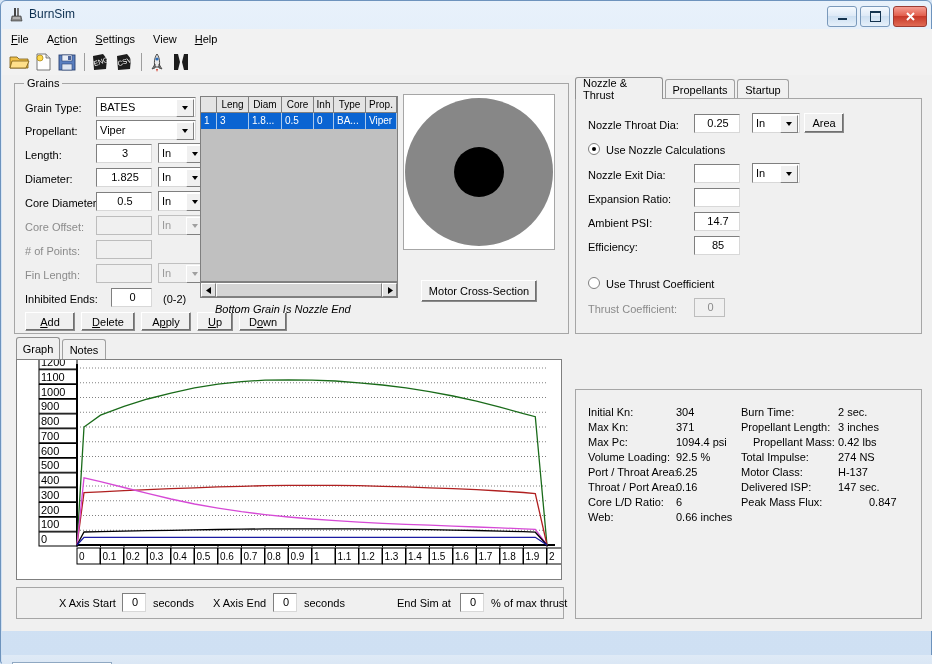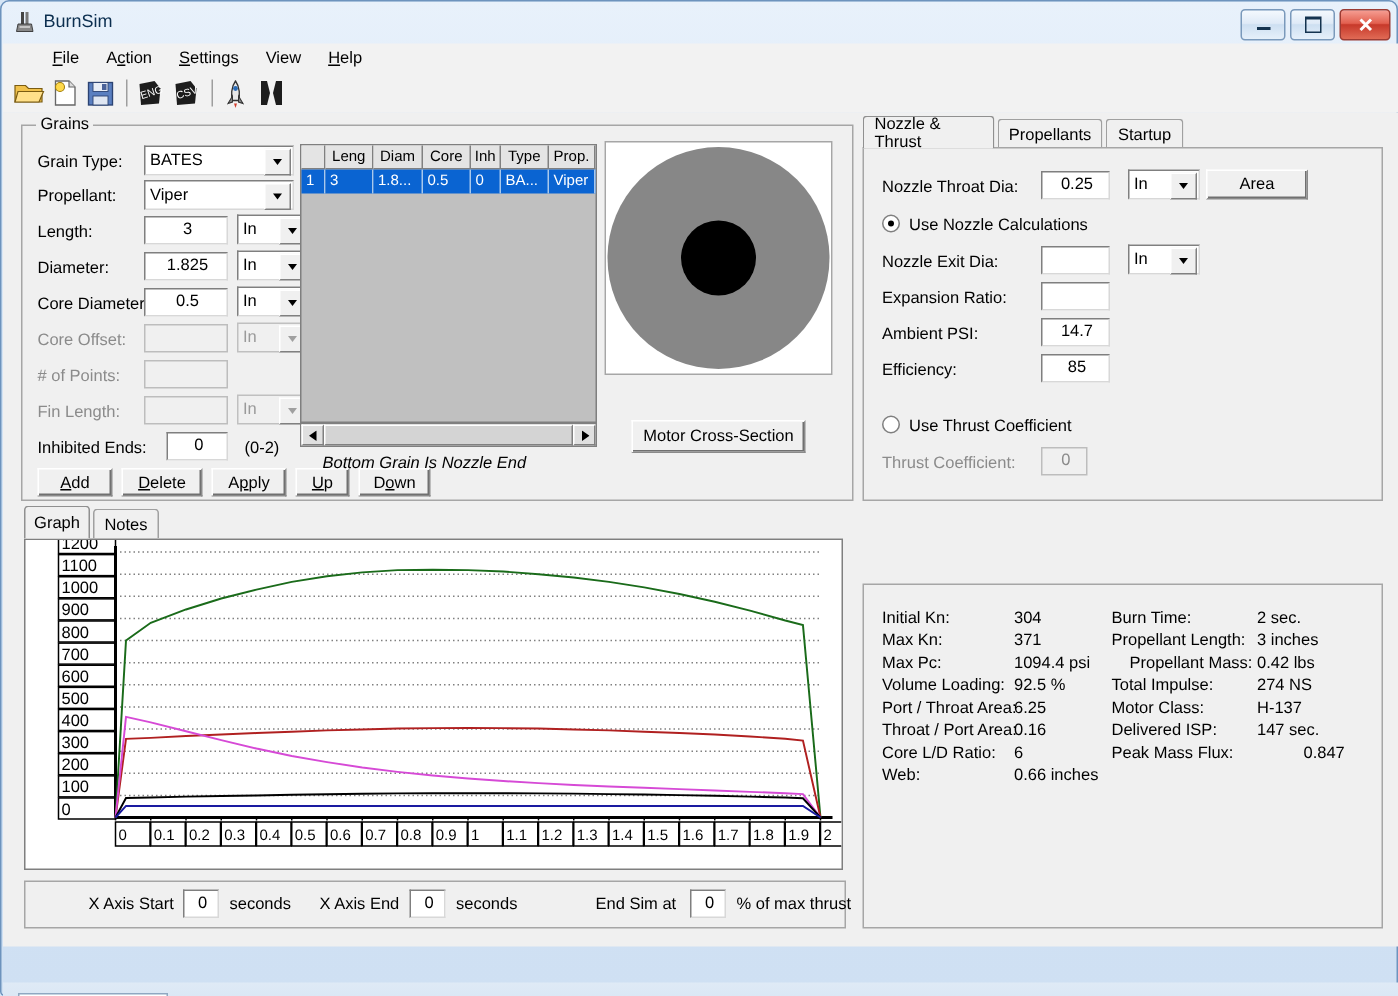--- a/index.html
+++ b/index.html
@@ -25,21 +25,21 @@
     display:flex;align-items:center;justify-content:center;color:#14334f;font-size:10px;
   }
   .wbtn.close{
     width:32px;border-color:#9b3b33;color:#fff;
     background:linear-gradient(180deg,#f59d92 0%,#e2604f 45%,#c7392a 50%,#e06a55 100%);
   }
   .wbtn .glyph-min{width:9px;height:2px;background:#14334f;margin-top:5px;}
   .wbtn .glyph-max{width:9px;height:8px;border:1px solid #14334f;border-top-width:2px;}
   
   #menubar{position:absolute;left:1px;top:28px;width:930px;height:19px;
-    background:#f2f2f2;display:flex;align-items:center;padding-left:24px;box-sizing:border-box;}
+    background:#f2f2f2;display:flex;align-items:center;padding-left:0;box-sizing:border-box;}
   .menu-item{padding:2px 9px;font-size:11px;color:#000;}
   .menu-item u{text-decoration:underline;}
   
   #toolbar{position:absolute;left:1px;top:47px;width:930px;height:27px;
     background:#f2f2f2;display:flex;align-items:center;padding-left:6px;box-sizing:border-box;}
   .tbtn{width:22px;height:22px;margin-right:2px;position:relative;}
   .tsep{width:1px;height:18px;background:#9e9e9e;margin:0 4px;}
   
   #client{position:absolute;left:1px;top:74px;width:930px;height:556px;background:#f0f0f0;}
   
@@ -337,21 +337,21 @@
     </div>
     <div class="group" style="left:573px;top:23px;width:345px;height:234px;">
       <div class="lbl" style="left:12px;top:20px;">Nozzle Throat Dia:</div>
       <div class="txt" style="left:118px;top:15px;width:46px;">0.25</div>
       <div class="combo" style="left:176px;top:14px;width:48px;">
         <span>In</span>
         <span class="arrow">
             <i class="caret"></i>
           </span>
       </div>
-      <div class="btn" style="left:228px;top:14px;width:68px;height:20px;">Area</div>
+      <div class="btn" style="left:228px;top:14px;width:40px;height:20px;">Area</div>
 
       <div class="radio" style="left:12px;top:44px;">
           <i class="dot"></i>
         </div>
       <div class="lbl" style="left:30px;top:45px;">Use Nozzle Calculations</div>
 
       <div class="lbl" style="left:12px;top:70px;">Nozzle Exit Dia:</div>
       <div class="txt" style="left:118px;top:65px;width:46px;"></div>
       <div class="combo" style="left:176px;top:64px;width:48px;">
         <span>In</span>

